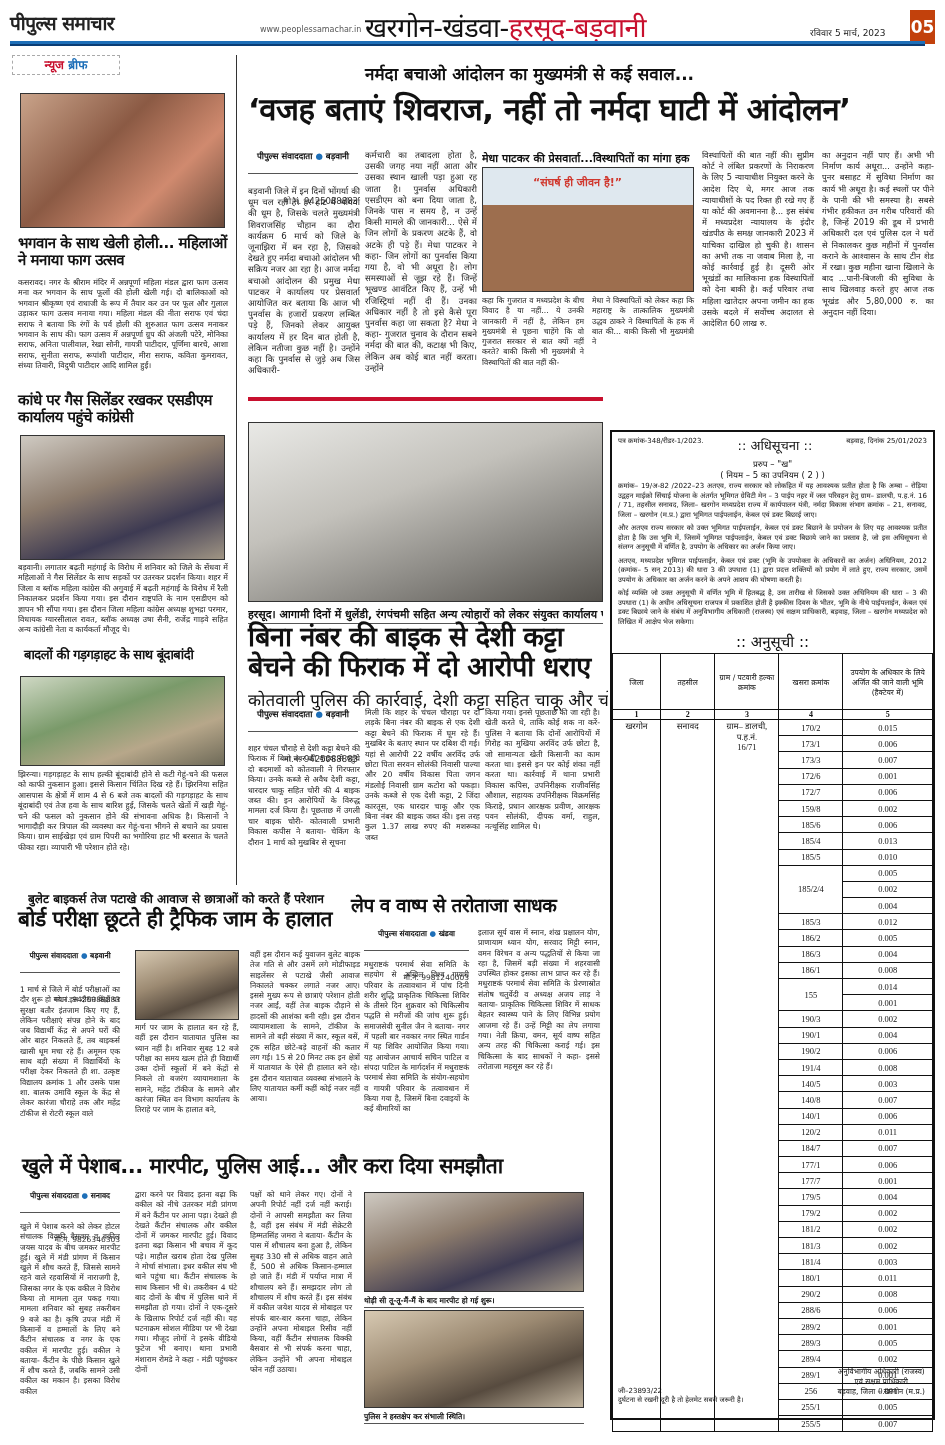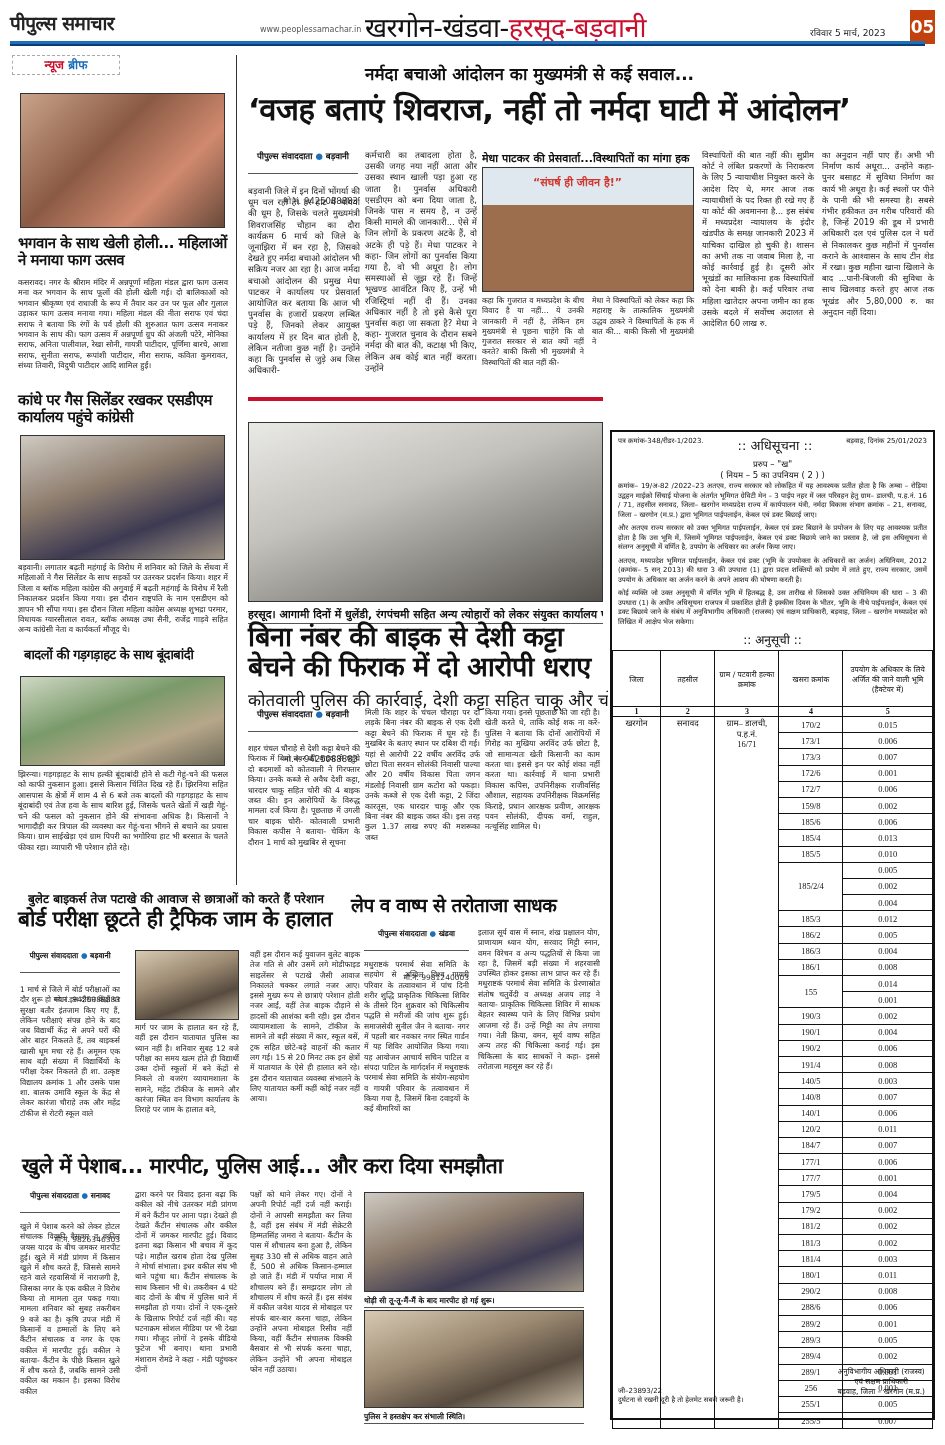--- a/index.html
+++ b/index.html
@@ -141,21 +141,21 @@
     <span>पत्र क्रमांक-348/रीडर-1/2023.</span>
     <span style="font-size:13px">:: अधिसूचना ::</span>
     <span>बड़वाह, दिनांक 25/01/2023</span>
   </div>
   <div class="ncenter" style="margin-top:4px">प्ररुप – "ख"</div>
   <div class="ncenter">( नियम – 5 का उपनियम ( 2 ) )</div>
   <div class="nbody">क्रमांक– 19/अ-82 /2022–23 अतएव, राज्य सरकार को लोकहित में यह आवश्यक प्रतीत होता है कि अम्बा – रोड़िया उद्वहन माईक्रो सिंचाई योजना के अंतर्गत भूमिगत ग्रेविटी मेन – 3 पाईप नहर में जल परिवहन हेतु ग्राम– डालची, प.ह.नं. 16 / 71, तहसील सनावद, जिला– खरगोन मध्यप्रदेश राज्य में कार्यपालन यंत्री, नर्मदा विकास संभाग क्रमांक – 21, सनावद, जिला – खरगोन (म.प्र.) द्वारा भूमिगत पाईपलाईन, केबल एवं डक्ट बिछाई जाए।</div>
   <div class="nbody">और अतएव राज्य सरकार को उक्त भूमिगत पाईपलाईन, केबल एवं डक्ट बिछाने के प्रयोजन के लिए यह आवश्यक प्रतीत होता है कि उस भूमि में, जिसमें भूमिगत पाईपलाईन, केबल एवं डक्ट बिछाये जाने का प्रस्ताव है, जो इस अधिसूचना से संलग्न अनुसूची में वर्णित है, उपयोग के अधिकार का अर्जन किया जाए।</div>
   <div class="nbody">अतएव, मध्यप्रदेश भूमिगत पाईपलाईन, केबल एवं डक्ट (भूमि के उपयोक्ता के अधिकारों का अर्जन) अधिनियम, 2012 (क्रमांक– 5 सन् 2013) की धारा 3 की उपधारा (1) द्वारा प्रदत्त शक्तियों को प्रयोग में लाते हुए, राज्य सरकार, उसमें उपयोग के अधिकार का अर्जन करने के अपने आशय की घोषणा करती है।</div>
   <div class="nbody">कोई व्यक्ति जो उक्त अनुसूची में वर्णित भूमि में हितबद्ध है, उस तारीख से जिसको उक्त अधिनियम की धारा – 3 की उपधारा (1) के अधीन अधिसूचना राजपत्र में प्रकाशित होती है इक्कीस दिवस के भीतर, भूमि के नीचे पाईपलाईन, केबल एवं डक्ट बिछाये जाने के संबंध में अनुविभागीय अधिकारी (राजस्व) एवं सक्षम प्राधिकारी, बड़वाह, जिला – खरगोन मध्यप्रदेश को लिखित में आक्षेप भेज सकेगा।</div>
-  <div class="ncenter" style="font-size:12px;margin:2px 0">:: अनुसूची ::</div>
+  <div class="ncenter" style="font-size:15px;margin:2px 0">:: अनुसूची ::</div>
   <table class="sched">
     <thead>
       <tr>
         <th style="width:15%">जिला</th>
         <th style="width:17%">तहसील</th>
         <th style="width:20%">ग्राम / पटवारी हल्का क्रमांक</th>
         <th style="width:20%">खसरा क्रमांक</th>
         <th style="width:28%">उपयोग के अधिकार के लिये अर्जित की जाने वाली भूमि (हैक्टेयर में)</th>
       </tr>
       <tr class="idx">

